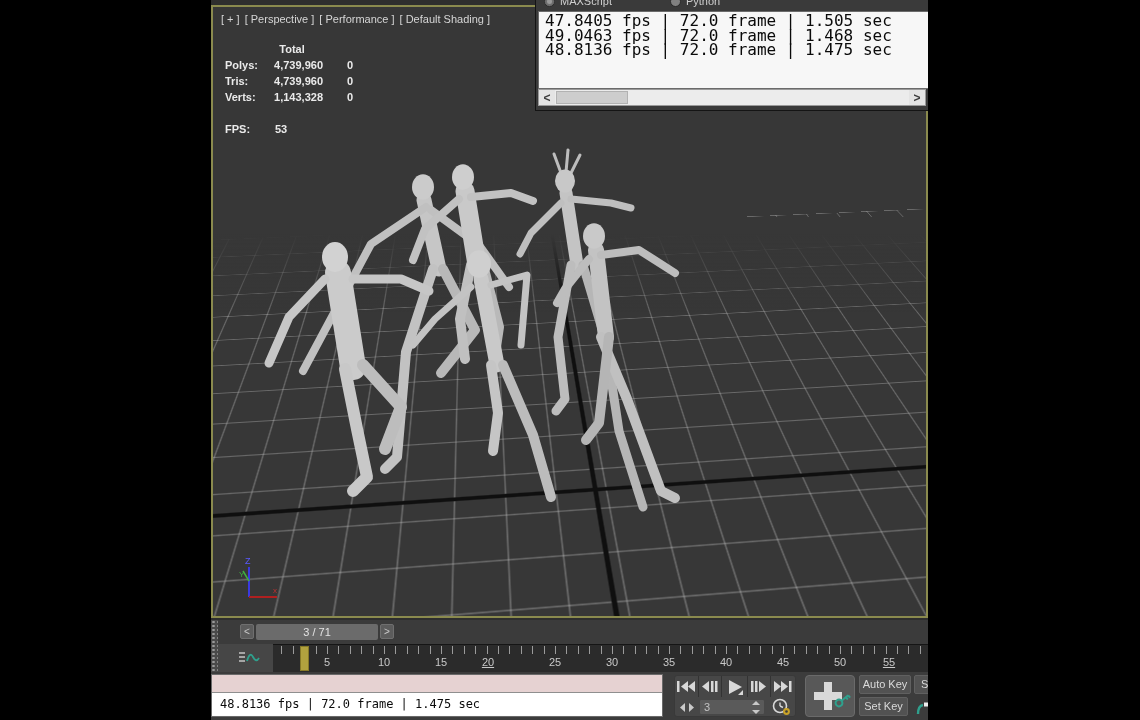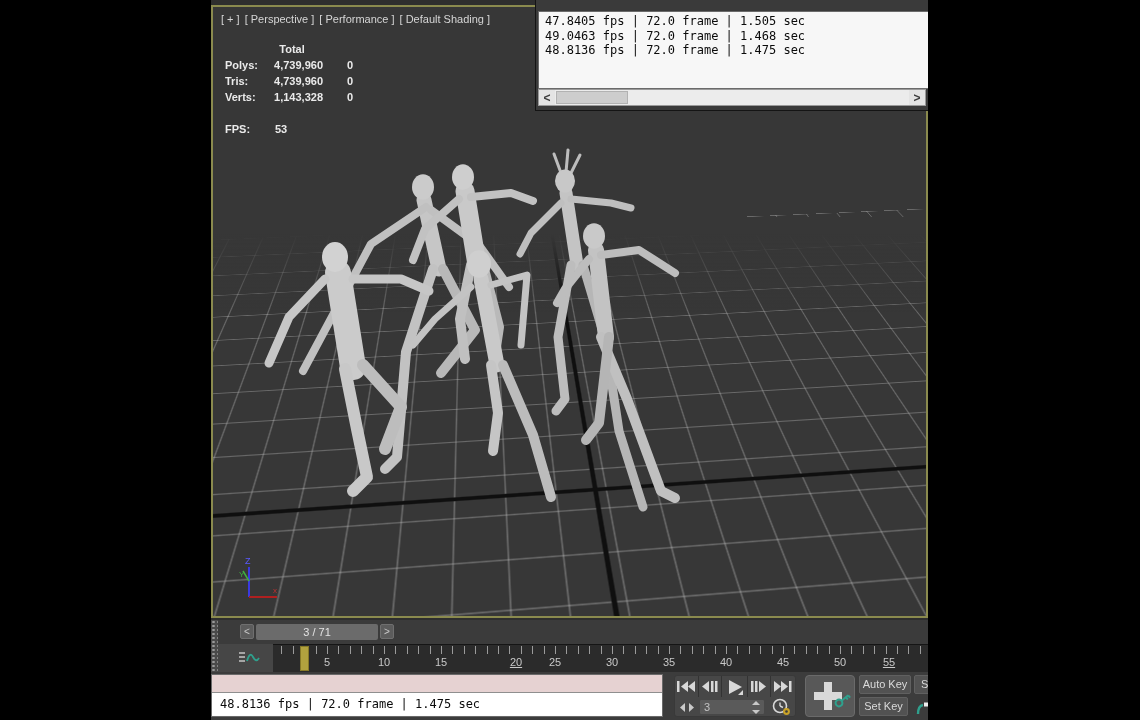--- a/index.html
+++ b/index.html
@@ -44,21 +44,21 @@
                   background:#3a3a3a; border:1px solid #141414; border-top:none; }
   .tabs { height:10px; overflow:hidden; position:relative; }
   .tabs-inner { position:absolute; top:-8px; left:8px; display:flex; gap:58px;
                 align-items:center; height:18px; }
   .tab { display:flex; align-items:center; gap:5px; font-size:11px; color:#cfcfcf; }
   .radio { width:11px; height:11px; border-radius:50%; background:#818181;
            border:1px solid #2a2a2a; }
   .radio.sel { background:#9a9a9a; box-shadow:inset 0 0 0 2px #6e6e6e; }
   .listener-out { position:absolute; left:2px; top:11px; width:428px; height:78px;
                   background:#f7f7f7; border:1px solid #6b6b6b;
-                  font-family:"DejaVu Sans Mono", monospace; font-size:12px; color:#0a0a0a;
+                  font-family:"DejaVu Sans Mono", monospace; font-size:16px; color:#0a0a0a;
                   line-height:14.5px; padding:2px 0 0 6px; white-space:pre; }
   .listener-scroll { position:absolute; left:2px; top:89px; width:388px; height:17px;
                      background:#ececec; border:1px solid #9a9a9a; display:flex; }
   .sb-btn { width:16px; height:15px; background:#e4e4e4; color:#3c3c3c; font-size:12px;
             font-weight:bold; display:flex; align-items:center; justify-content:center;
             cursor:default; }
   .sb-track { position:relative; flex:1; }
   .sb-thumb { position:absolute; left:1px; top:1px; width:72px; height:13px;
               background:#cdcdcd; border:1px solid #b2b2b2; }
 
@@ -226,20 +226,32 @@
       <text x="10" y="9" font-size="9" fill="#5a5aff">Z</text>
       <text x="4" y="22" font-size="8" fill="#3fae3f">Y</text>
       <line x1="14" y1="12" x2="14" y2="42" stroke="#3a3ae0" stroke-width="2"></line>
       <line x1="14" y1="26" x2="8" y2="16" stroke="#3fae3f" stroke-width="1.5"></line>
       <line x1="14" y1="42" x2="42" y2="42" stroke="#b02020" stroke-width="2"></line>
       <text x="38" y="38" font-size="8" fill="#c03030">x</text>
     </svg>
   </div>
 
   <div class="listener-win">
+    <div class="tabs">
+      <div class="tabs-inner" id="tabs-inner">
+          <div class="tab">
+            <span class="radio sel"></span>
+            <span class="tab-label">MAXScript</span>
+          </div>
+          <div class="tab">
+            <span class="radio"></span>
+            <span class="tab-label">Python</span>
+          </div>
+        </div>
+    </div>
     <div class="listener-out" id="listener-out"><div class="out-line">47.8405 fps | 72.0 frame | 1.505 sec</div><div class="out-line">49.0463 fps | 72.0 frame | 1.468 sec</div><div class="out-line">48.8136 fps | 72.0 frame | 1.475 sec</div></div>
     <div class="listener-scroll">
       <div class="sb-btn">&lt;</div>
       <div class="sb-track">
         <div class="sb-thumb"></div>
       </div>
       <div class="sb-btn">&gt;</div>
     </div>
   </div>
 
@@ -309,21 +321,21 @@
           <div class="tick" style="left: 578.4px;"></div>
           <div class="tick" style="left: 589.8px;"></div>
           <div class="tick" style="left: 601.2px;"></div>
           <div class="tick" style="left: 612.6px;"></div>
           <div class="tick" style="left: 624px;"></div>
           <div class="tick" style="left: 635.4px;"></div>
           <div class="tick" style="left: 646.8px;"></div>
           <div class="tick-num" style="left: 54px;">5</div>
           <div class="tick-num" style="left: 111px;">10</div>
           <div class="tick-num" style="left: 168px;">15</div>
-          <div class="tick-num" style="left: 243px; text-decoration: underline;">20</div>
+          <div class="tick-num" style="left: 215px; text-decoration: underline;">20</div>
           <div class="tick-num" style="left: 282px;">25</div>
           <div class="tick-num" style="left: 339px;">30</div>
           <div class="tick-num" style="left: 396px;">35</div>
           <div class="tick-num" style="left: 453px;">40</div>
           <div class="tick-num" style="left: 510px;">45</div>
           <div class="tick-num" style="left: 567px;">50</div>
           <div class="tick-num" style="left: 616px; text-decoration: underline;">55</div>
           <div class="frame-marker" style="left: 27.2px;"></div>
         </div>
     </div>

